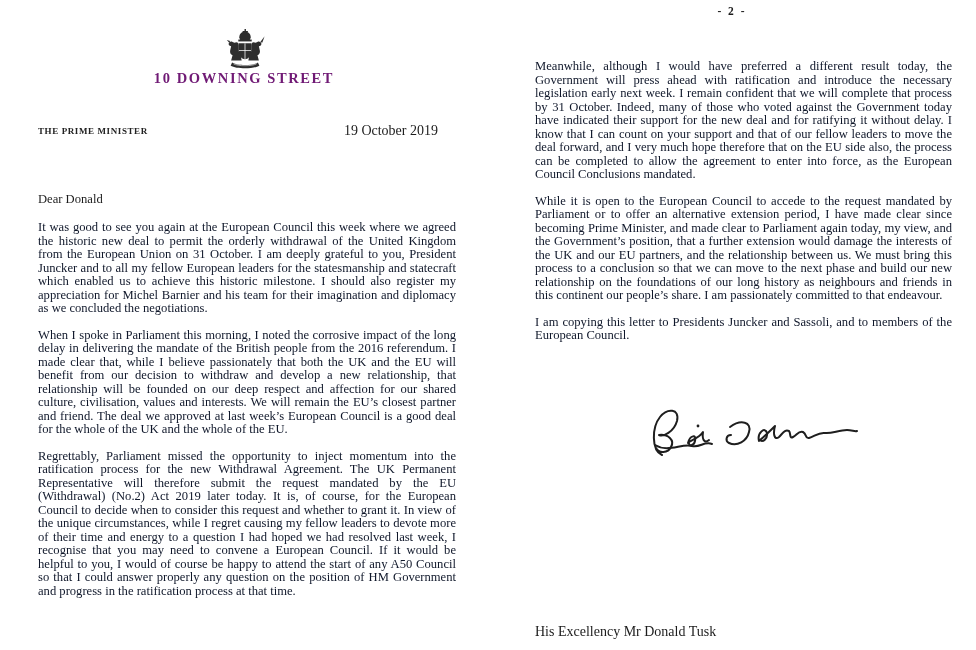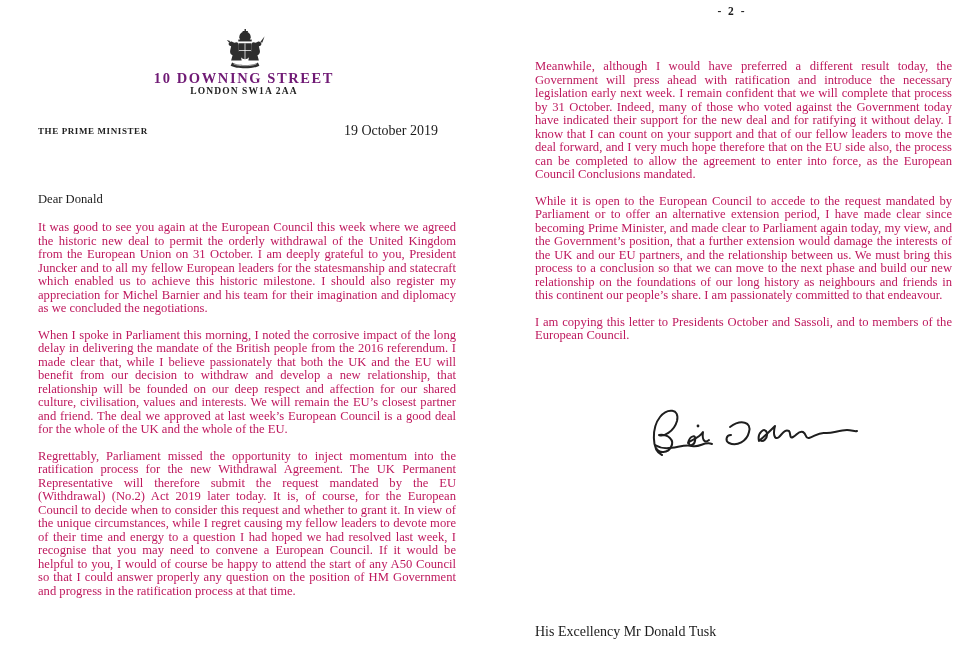--- a/index.html
+++ b/index.html
@@ -28,21 +28,21 @@
   .date{
     position:absolute;right:50px;top:123px;font-size:14px;
   }
   .salutation{position:absolute;left:38px;top:192px;font-size:12.6px;}
 
   .body-block{position:absolute;left:38px;top:221px;width:418px;}
   #sheet2 .body-block{left:47px;top:60px;width:417px;}
   .body-block p{
     margin:0 0 13px 0;font-size:12.6px;line-height:13.5px;
     text-align:justify;text-justify:inter-word;
-    color:#be185d;
+    color:#0f172a;
   }
 
   
   .pageno{
     position:absolute;left:0;top:5px;width:488px;text-align:center;
     font-size:11.5px;font-weight:600;letter-spacing:2px;
   }
   .closing{
     position:absolute;left:0;top:366px;width:488px;text-align:center;
     font-size:12.6px;
@@ -73,42 +73,41 @@
         <path d="M89,66 l-3,-11 c4,-1 6,-6 5,-10 l-2,-9 c4,0 6,-3 5,-6 c-1,-3 -5,-5 -8,-3 l-4,2 c-5,-3 -9,0 -9,5 l0,11 c0,5 -2,8 -4,10 l-2,11 z"></path>
         <path d="M92,27 l9,-12 l-5,14 z"></path>
 
         <path d="M33,70 c10,7 44,7 54,0 l3,7 c-12,7 -48,7 -60,0 z"></path>
         <path d="M36,73 c10,5 38,5 48,0" stroke="#ffffff" stroke-width="1.2" fill="none"></path>
       </g>
     </svg>
   </div>
 
   <div class="addr1">10 DOWNING STREET</div>
-  <div class="addr2">LONDON SW1A 2AA</div>
 
   <div class="pm-title">THE PRIME MINISTER</div>
   <div class="date">19 October 2019</div>
 
   <div class="salutation">Dear Donald</div>
 
   <div class="body-block">
     <p>It was good to see you again at the European Council this week where we agreed the historic new deal to permit the orderly withdrawal of the United Kingdom from the European Union on 31 October. I am deeply grateful to you, President Juncker and to all my fellow European leaders for the statesmanship and statecraft which enabled us to achieve this historic milestone. I should also register my appreciation for Michel Barnier and his team for their imagination and diplomacy as we concluded the negotiations.</p>
     <p>When I spoke in Parliament this morning, I noted the corrosive impact of the long delay in delivering the mandate of the British people from the 2016 referendum. I made clear that, while I believe passionately that both the UK and the EU will benefit from our decision to withdraw and develop a new relationship, that relationship will be founded on our deep respect and affection for our shared culture, civilisation, values and interests. We will remain the EU’s closest partner and friend. The deal we approved at last week’s European Council is a good deal for the whole of the UK and the whole of the EU.</p>
     <p>Regrettably, Parliament missed the opportunity to inject momentum into the ratification process for the new Withdrawal Agreement. The UK Permanent Representative will therefore submit the request mandated by the EU (Withdrawal) (No.2) Act 2019 later today. It is, of course, for the European Council to decide when to consider this request and whether to grant it. In view of the unique circumstances, while I regret causing my fellow leaders to devote more of their time and energy to a question I had hoped we had resolved last week, I recognise that you may need to convene a European Council. If it would be helpful to you, I would of course be happy to attend the start of any A50 Council so that I could answer properly any question on the position of HM Government and progress in the ratification process at that time.</p>
   </div>
 </div>
 
 <div class="sheet" id="sheet2">
 
   <div class="pageno">- 2 -</div>
 
   <div class="body-block">
     <p>Meanwhile, although I would have preferred a different result today, the Government will press ahead with ratification and introduce the necessary legislation early next week. I remain confident that we will complete that process by 31 October. Indeed, many of those who voted against the Government today have indicated their support for the new deal and for ratifying it without delay. I know that I can count on your support and that of our fellow leaders to move the deal forward, and I very much hope therefore that on the EU side also, the process can be completed to allow the agreement to enter into force, as the European Council Conclusions mandated.</p>
     <p>While it is open to the European Council to accede to the request mandated by Parliament or to offer an alternative extension period, I have made clear since becoming Prime Minister, and made clear to Parliament again today, my view, and the Government’s position, that a further extension would damage the interests of the UK and our EU partners, and the relationship between us. We must bring this process to a conclusion so that we can move to the next phase and build our new relationship on the foundations of our long history as neighbours and friends in this continent our people’s share.  I am passionately committed to that endeavour.</p>
-    <p>I am copying this letter to Presidents October and Sassoli, and to members of the European Council.</p>
+    <p>I am copying this letter to Presidents Juncker and Sassoli, and to members of the European Council.</p>
   </div>
 
 
   <div class="signature">
     <svg viewBox="0 0 215 72" width="215" height="72" aria-hidden="true">
       <g fill="none" stroke="#1e1e1e" stroke-width="2" stroke-linecap="round" stroke-linejoin="round">
 
         <path d="M16,58 C5,53 6,30 14,20 C21,11 34,11 31,24 C28,35 17,40 13,38 C22,37 29,43 25,50 C22,56 13,57 10,51"></path>
 
         <path d="M9,48 C22,56 36,46 46,49 C54,51 58,44 66,47"></path>

